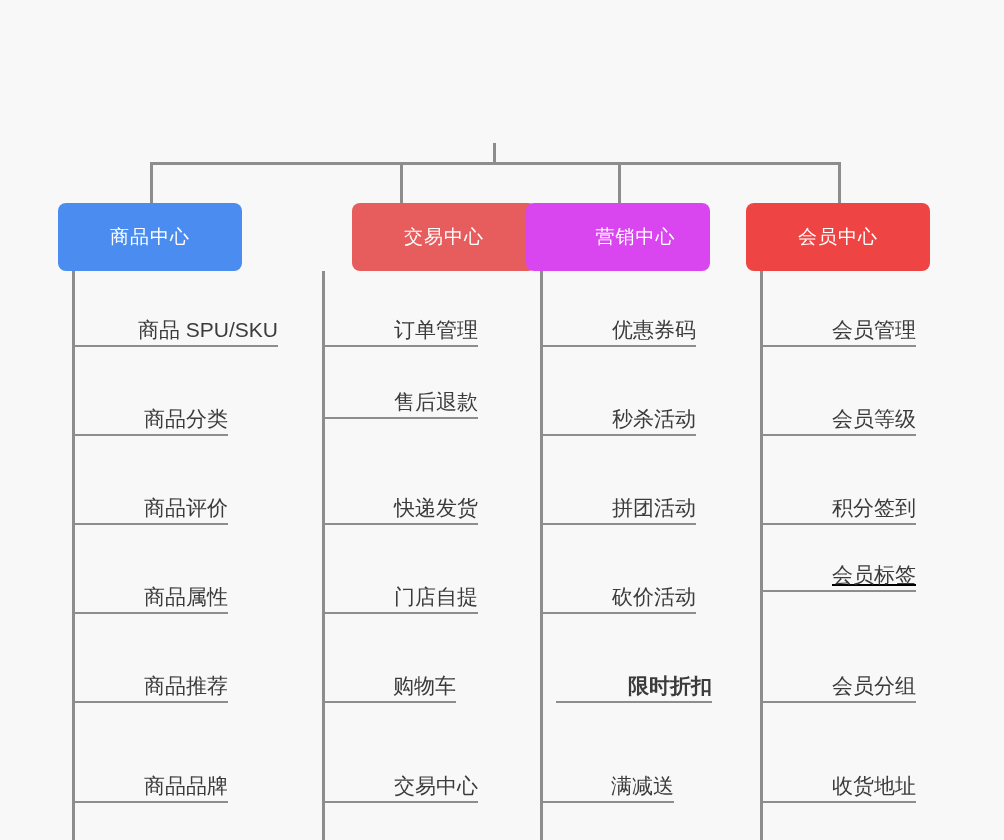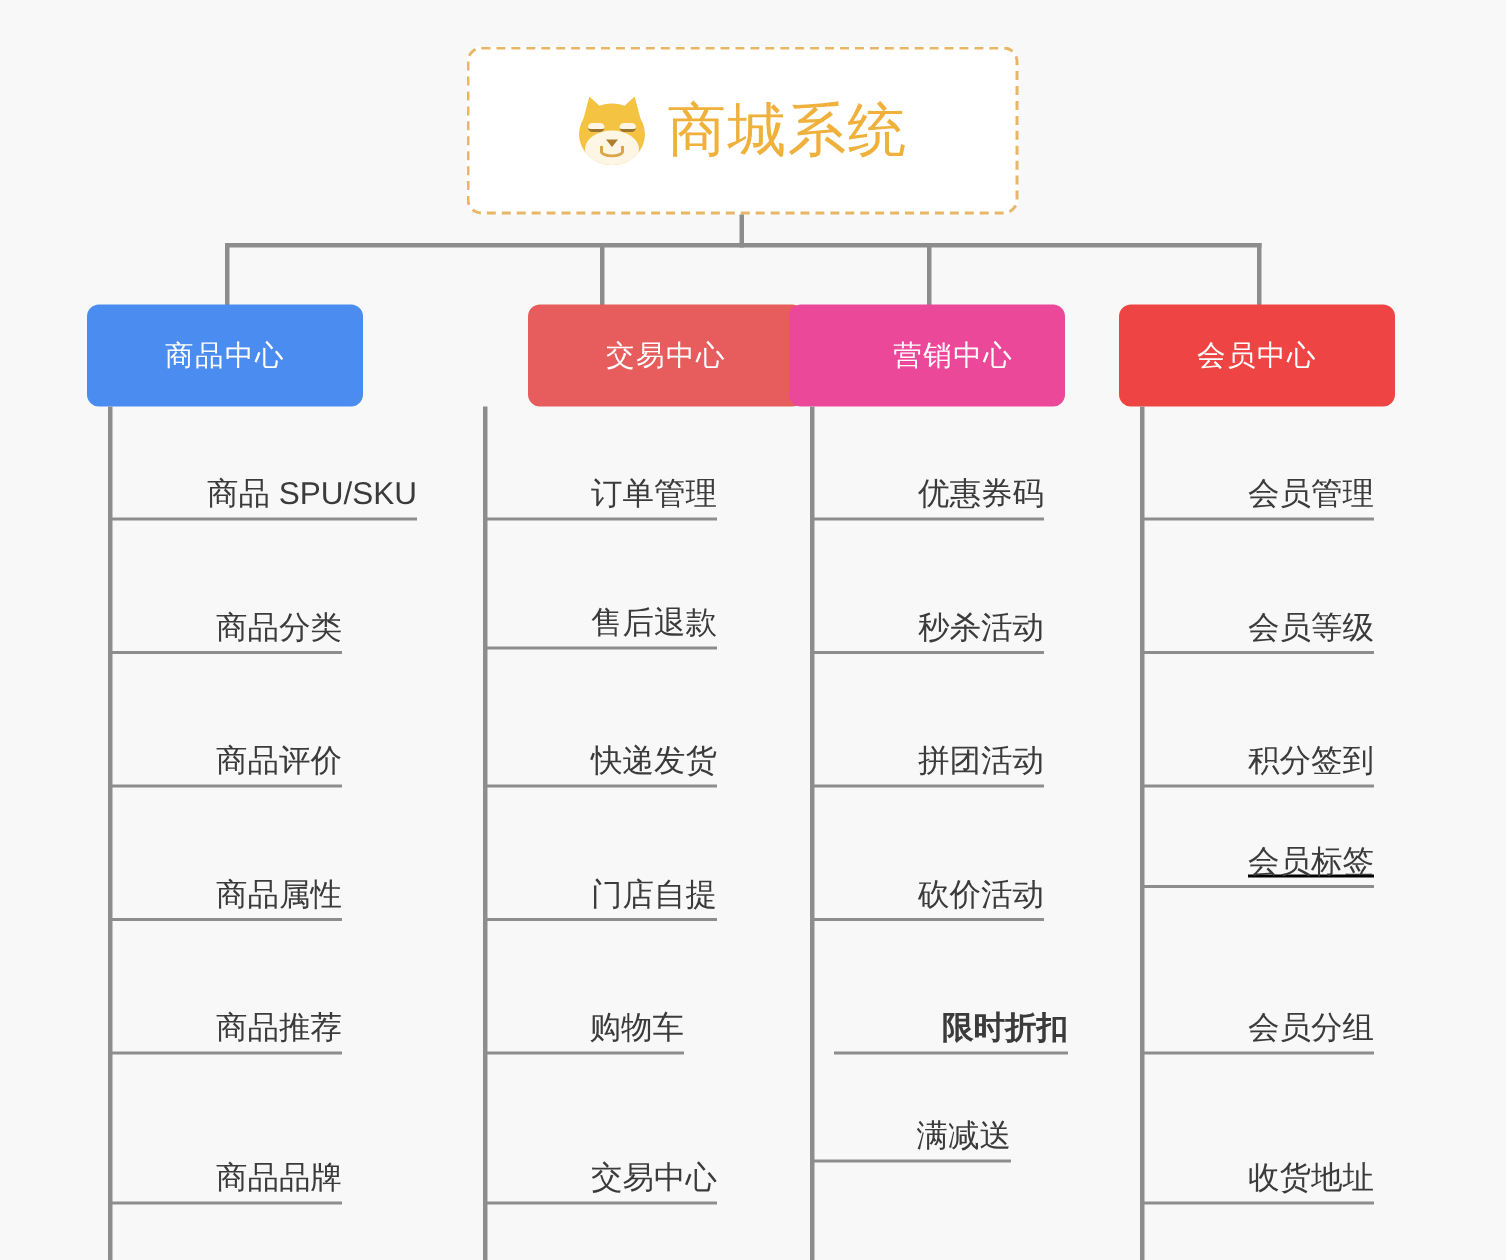--- a/index.html
+++ b/index.html
@@ -171,34 +171,20 @@
     white-space: nowrap;
     padding-left: 32px;
     line-height: 1.1;
   }
 </style>
 </head>
 <body style="background: rgb(248, 248, 248);">
 
 <div id="diagram">
 
-  <div class="root-node" style="background: rgb(255, 255, 255); border-color: rgb(232, 183, 101);">
-    <div class="shiba">
-      <span class="ear left"></span>
-      <span class="ear right"></span>
-      <span class="head">
-        <span class="muzzle"></span>
-        <span class="eye left"></span>
-        <span class="eye right"></span>
-        <span class="nose"></span>
-        <span class="mouth"></span>
-      </span>
-    </div>
-    <div class="root-title" style="color: rgb(240, 176, 60);">商城系统</div>
-  </div>
 
   <div class="line v" style="left: 493px; top: 143px; height: 22px; background: rgb(141, 141, 141);"></div>
   <div class="line h" style="left: 150px; top: 162px; width: 691px; background: rgb(141, 141, 141);"></div>
   <div class="line v" style="left: 150px; top: 162px; height: 43px; background: rgb(141, 141, 141);"></div>
   <div class="line v" style="left: 400px; top: 162px; height: 43px; background: rgb(141, 141, 141);"></div>
   <div class="line v" style="left: 618px; top: 162px; height: 43px; background: rgb(141, 141, 141);"></div>
   <div class="line v" style="left: 838px; top: 162px; height: 43px; background: rgb(141, 141, 141);"></div>
 
   <div class="column" style="left:58px;">
     <div class="cat-header" style="width: 184px; background: rgb(74, 140, 240);">
@@ -228,59 +214,59 @@
 
   <div class="column" style="left:308px;">
     <div class="cat-header" style="width: 184px; background: rgb(231, 92, 92); margin-left: 44px;">
       <span>交易中心</span>
     </div>
     <div class="spine" style="left: 14px; top: 68px; height: 732px; background: rgb(141, 141, 141);"></div>
 
     <div class="leaf" style="left: 14px; top: 104px; width: 156px; height: 40px; border-bottom-color: rgb(141, 141, 141);">
       <span class="leaf-label">订单管理</span>
     </div>
-    <div class="leaf" style="left: 14px; top: 190px; width: 156px; height: 40px; border-bottom-color: rgb(141, 141, 141);">
+    <div class="leaf" style="left: 14px; top: 176px; width: 156px; height: 40px; border-bottom-color: rgb(141, 141, 141);">
       <span class="leaf-label">售后退款</span>
     </div>
     <div class="leaf" style="left: 14px; top: 282px; width: 156px; height: 40px; border-bottom-color: rgb(141, 141, 141);">
       <span class="leaf-label">快递发货</span>
     </div>
     <div class="leaf" style="left: 14px; top: 371px; width: 156px; height: 40px; border-bottom-color: rgb(141, 141, 141);">
       <span class="leaf-label">门店自提</span>
     </div>
     <div class="leaf" style="left: 14px; top: 460px; width: 134px; height: 40px; border-bottom-color: rgb(141, 141, 141);">
       <span class="leaf-label">购物车</span>
     </div>
     <div class="leaf" style="left: 14px; top: 560px; width: 156px; height: 40px; border-bottom-color: rgb(141, 141, 141);">
       <span class="leaf-label">交易中心</span>
     </div>
   </div>
 
   <div class="column" style="left:526px;">
-    <div class="cat-header" style="width: 184px; background: #ec4899; padding-left: 35px;">
+    <div class="cat-header" style="width: 184px; background: #d946ef; padding-left: 35px;">
       <span>营销中心</span>
     </div>
     <div class="spine" style="left: 14px; top: 68px; height: 732px; background: rgb(141, 141, 141);"></div>
 
     <div class="leaf" style="left: 14px; top: 104px; width: 156px; height: 40px; border-bottom-color: rgb(141, 141, 141);">
       <span class="leaf-label">优惠券码</span>
     </div>
     <div class="leaf" style="left: 14px; top: 193px; width: 156px; height: 40px; border-bottom-color: rgb(141, 141, 141);">
       <span class="leaf-label">秒杀活动</span>
     </div>
     <div class="leaf" style="left: 14px; top: 282px; width: 156px; height: 40px; border-bottom-color: rgb(141, 141, 141);">
       <span class="leaf-label">拼团活动</span>
     </div>
     <div class="leaf" style="left: 14px; top: 371px; width: 156px; height: 40px; border-bottom-color: rgb(141, 141, 141);">
       <span class="leaf-label">砍价活动</span>
     </div>
     <div class="leaf" style="left: 30px; top: 460px; width: 156px; height: 40px; border-bottom-color: rgb(141, 141, 141); font-weight: bold;">
       <span class="leaf-label">限时折扣</span>
     </div>
-    <div class="leaf" style="left: 14px; top: 532px; width: 134px; height: 40px; border-bottom-color: rgb(141, 141, 141); padding-left: 19px;">
+    <div class="leaf" style="left: 14px; top: 560px; width: 134px; height: 40px; border-bottom-color: rgb(141, 141, 141); padding-left: 19px;">
       <span class="leaf-label">满减送</span>
     </div>
   </div>
 
   <div class="column" style="left:746px;">
     <div class="cat-header" style="width: 184px; background: #ef4444;">
       <span>会员中心</span>
     </div>
     <div class="spine" style="left: 14px; top: 68px; height: 732px; background: rgb(141, 141, 141);"></div>
 

